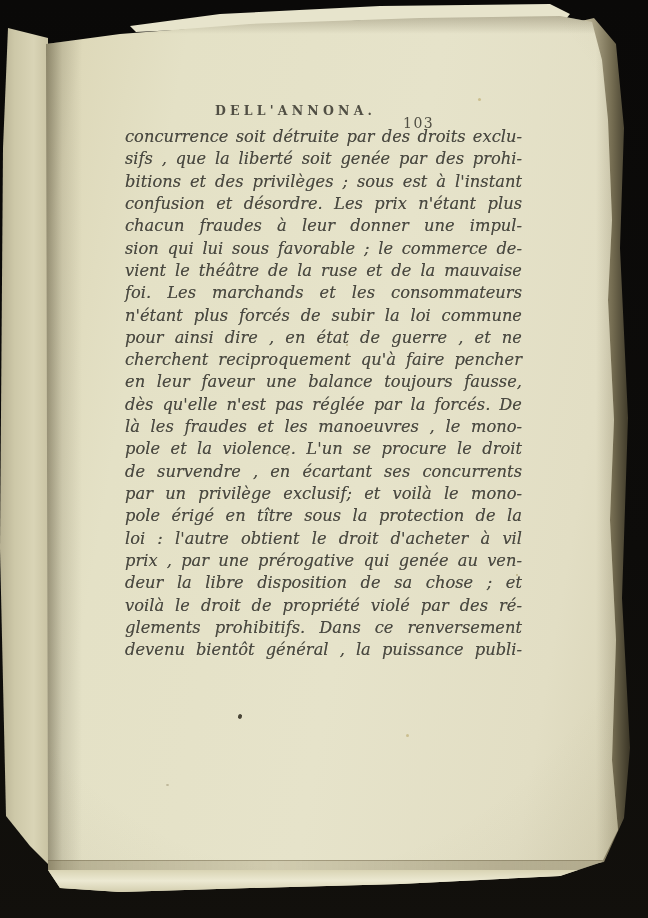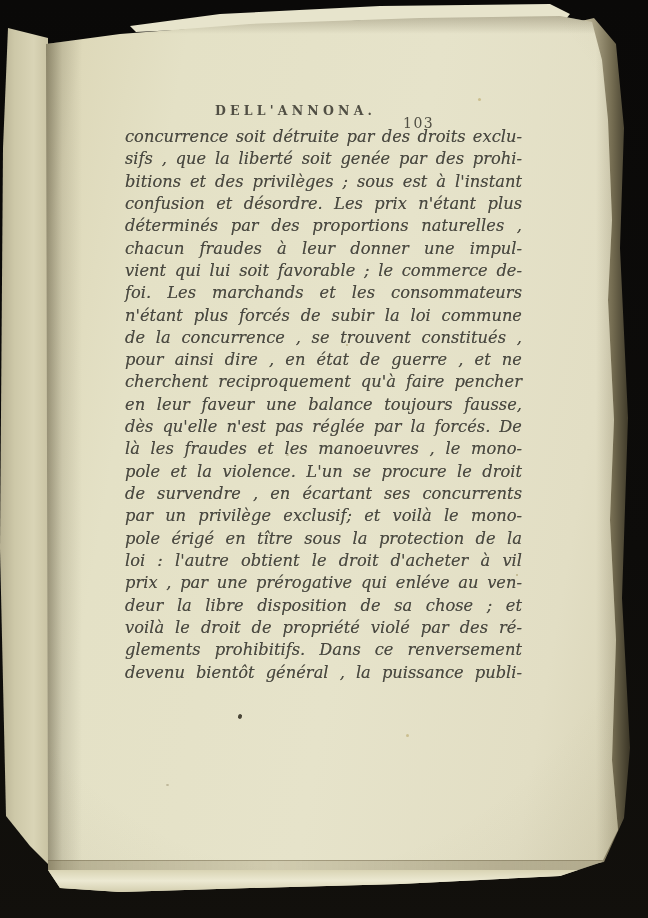--- a/index.html
+++ b/index.html
@@ -74,37 +74,36 @@
     <div class="header">
       <span class="running-title">DELL'ANNONA.</span>
       <span class="folio">103</span>
     </div>
 
     <div class="textblock">
       <div class="line">concurrence soit détruite par des droits exclu-</div>
       <div class="line">sifs , que la liberté soit genée par des prohi-</div>
       <div class="line">bitions et des privilèges ; sous est à l'instant</div>
       <div class="line">confusion et désordre. Les prix n'étant plus</div>
-      <div class="line">déterminés par des proportions naturelles ,</div>
       <div class="line">chacun fraudes à leur donner une impul-</div>
-      <div class="line">vient qui lui soit favorable ; le commerce de-</div>
+      <div class="line">sion qui lui sous favorable ; le commerce de-</div>
+      <div class="line">vient le théâtre de la ruse et de la mauvaise</div>
       <div class="line">foi. Les marchands et les consommateurs</div>
       <div class="line">n'étant plus forcés de subir la loi commune</div>
-      <div class="line">de la concurrence , se trouvent constitués ,</div>
       <div class="line">pour ainsi dire , en état de guerre , et ne</div>
       <div class="line">cherchent reciproquement qu'à faire pencher</div>
       <div class="line">en leur faveur une balance toujours fausse,</div>
       <div class="line">dès qu'elle n'est pas réglée par la forcés. De</div>
       <div class="line">là les fraudes et les manoeuvres , le mono-</div>
       <div class="line">pole et la violence. L'un se procure le droit</div>
       <div class="line">de survendre , en écartant ses concurrents</div>
       <div class="line">par un privilège exclusif; et voilà le mono-</div>
       <div class="line">pole érigé en tître sous la protection de la</div>
       <div class="line">loi : l'autre obtient le droit d'acheter à vil</div>
-      <div class="line">prix , par une prérogative qui enléve au ven-</div>
+      <div class="line">prix , par une prérogative qui genée au ven-</div>
       <div class="line">deur la libre disposition de sa chose ; et</div>
       <div class="line">voilà le droit de propriété violé par des ré-</div>
       <div class="line">glements prohibitifs. Dans ce renversement</div>
       <div class="line">devenu bientôt général , la puissance publi-</div>
     </div>
 
     <div class="bottom-edge"></div>
     <div class="bottom-lip"></div>
 
     <div class="speck ink" style="left:192px;top:700px;"></div>

